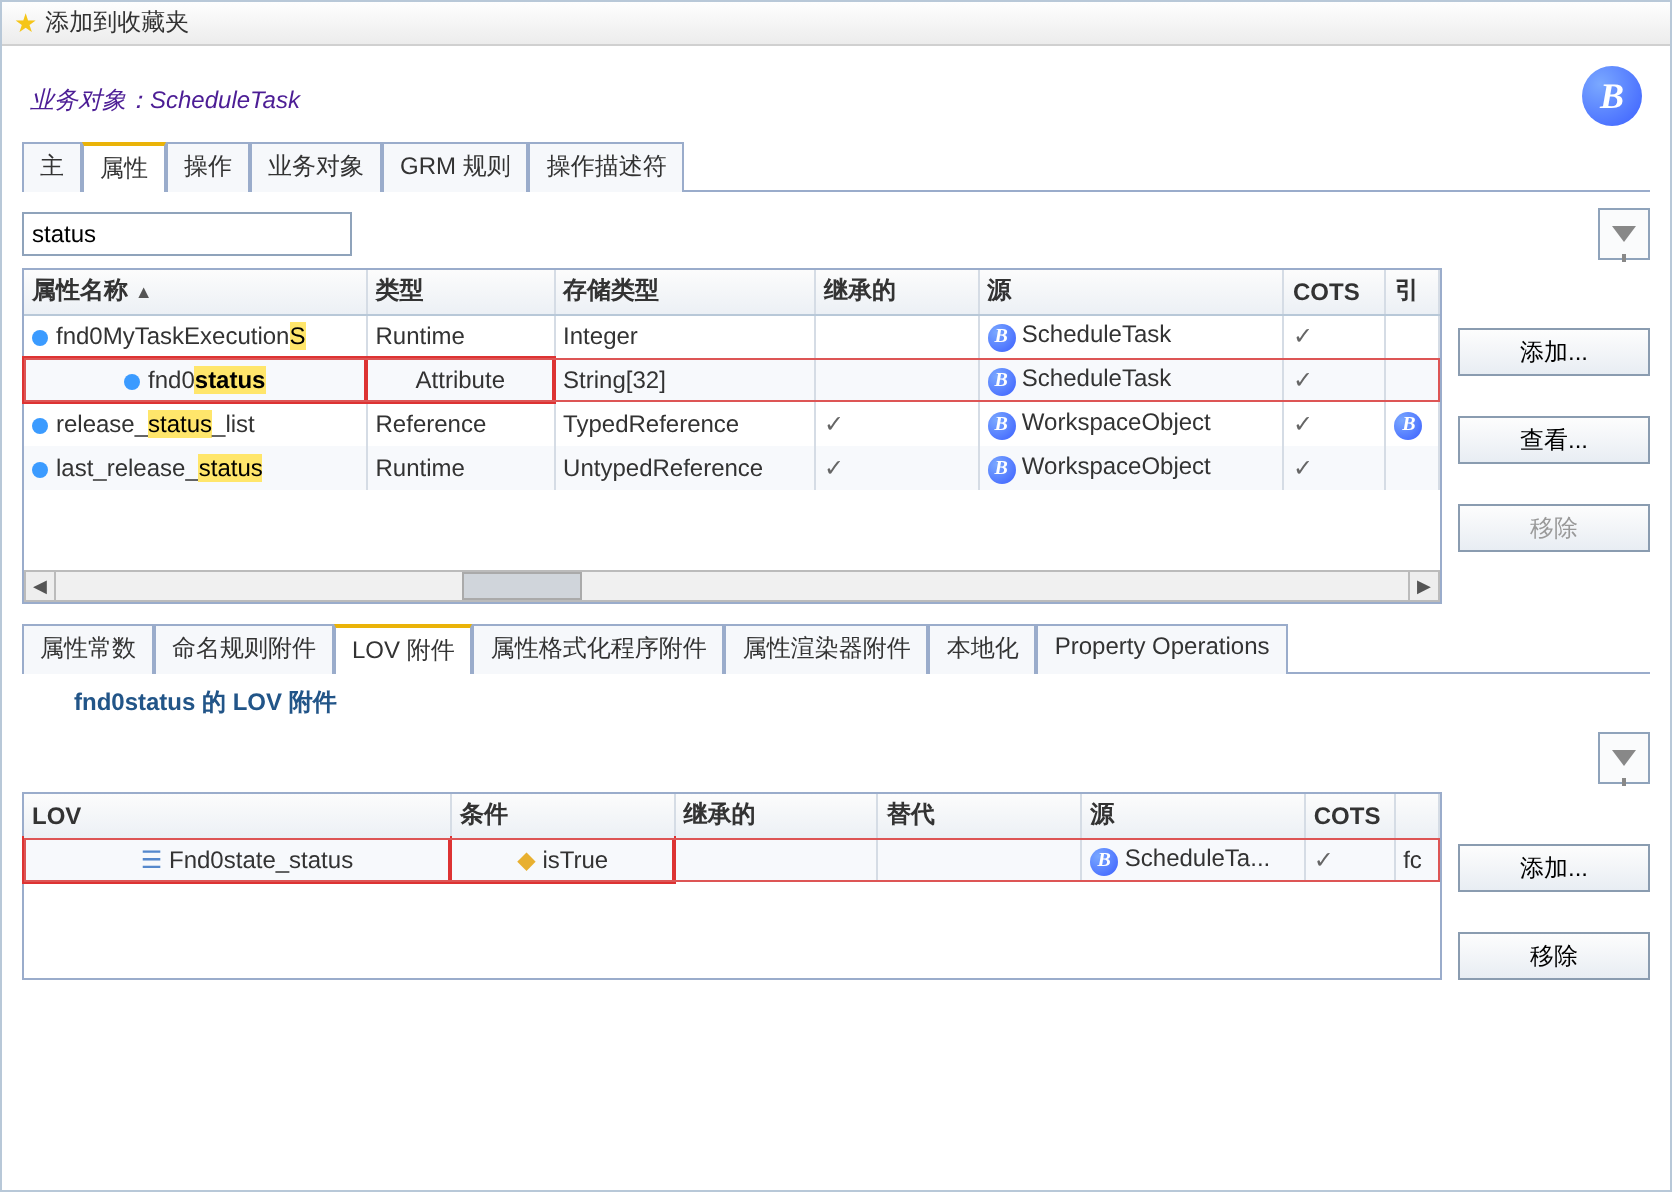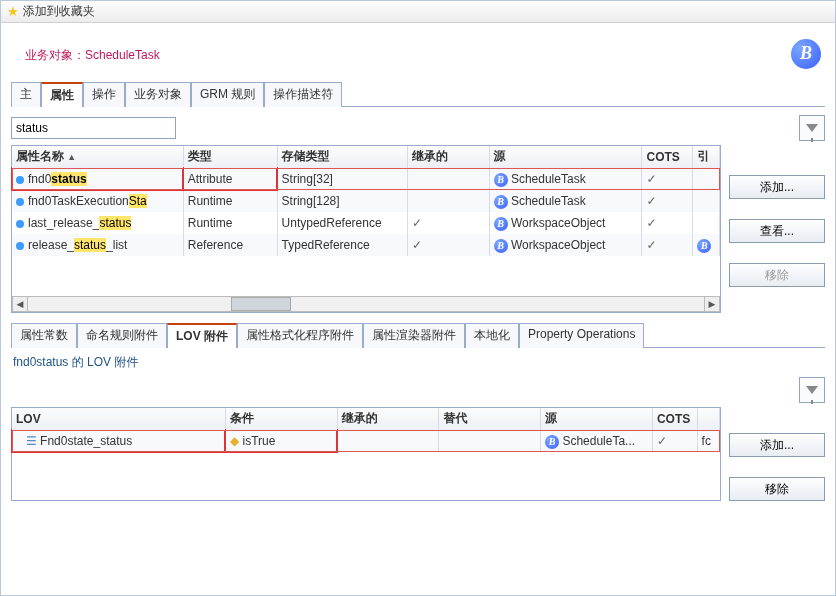--- a/index.html
+++ b/index.html
@@ -1,50 +1,50 @@
 <!DOCTYPE html>
 <html><head>
 <meta charset="utf-8">
 <style>
   * { box-sizing: border-box; font-family: "Microsoft YaHei", Tahoma, sans-serif; font-size: 12px; }
   body { margin: 0; background: #fff; width: 836px; height: 596px; overflow: hidden; color: #333; }
   .win { border: 1px solid #b8c8d8; height: 100%; display: flex; flex-direction: column; }
   .fav-bar { background: linear-gradient(#fefefe,#ececec); border-bottom: 1px solid #d0d0d0; padding: 2px 6px; display: flex; align-items: center; gap: 4px; }
   .star { color: #f5c518; font-size: 13px; }
   .title-row { display: flex; align-items: center; padding: 10px 14px 4px; }
-  .title-row h1 { margin: 10px; font-size: 18px; font-weight: normal; color: #be185d; flex: 1; }
+  .title-row h1 { margin: 0; font-size: 18px; font-weight: normal; color: #4c1d95; flex: 1; font-style: italic; }
   .b-badge { width: 30px; height: 30px; border-radius: 50%; background: radial-gradient(circle at 30% 30%, #7aa8ff, #3b5fff); color: #fff; display: flex; align-items: center; justify-content: center; font-weight: bold; font-size: 18px; font-style: italic; font-family: 'Times New Roman', serif; }
   .b-pill { display:inline-block; width:14px; height:14px; border-radius:50%; background: radial-gradient(circle at 30% 30%, #7aa8ff, #3b5fff); color:#fff; text-align:center; line-height:14px; font-weight:bold; font-size:10px; font-style: italic; font-family: 'Times New Roman', serif; }
   .main-area { flex: 1; display: flex; flex-direction: column; padding: 4px 10px 10px; overflow: hidden; }
   .tabset { display: flex; border-bottom: 1px solid #9aaccb; gap:0; }
   .tabset .tab { padding: 3px 8px; border: 1px solid #9aaccb; border-bottom: none; background: #f6f8fb; cursor: pointer; margin-bottom: -1px; }
-  .tabset .tab.active { background: #fff; font-weight: bold; border-top: 2px solid #c2410c; }
+  .tabset .tab.active { background: #fff; font-weight: normal; border-top: 2px solid #eab308; }
   .toolbar-row { display: flex; gap: 4px; margin: 8px 0 4px; align-items: center; }
   .search-input { flex: 0; width: 400px; padding: 2px 4px; border: 1px solid #8fa3bb; height: 22px; background:#fff; }
   .filter-btn { width: 26px; height: 26px; border: 1px solid #8fa3bb; background: #fafbfc; display:flex; align-items:center; justify-content:center; cursor:pointer; }
   .funnel { width: 0; height: 0; border-left: 6px solid transparent; border-right: 6px solid transparent; border-top: 8px solid #888; position:relative;}
   .funnel::after { content:""; position:absolute; top:6px; left:-1px; width:2px; height:4px; background:#888;}
   .content-with-side { display:flex; gap:8px; }
   .grid-wrap { flex: 1; border: 1px solid #9aaccb; min-width:0; }
   .side-btns { width: 96px; display:flex; flex-direction:column; gap:20px; padding-top: 30px;}
   .side-btns button { height: 24px; border: 1px solid #8a9cb0; background: linear-gradient(#fdfdfd,#e8edf3); cursor:pointer; }
   .side-btns button:disabled { color:#999; }
   table { border-collapse: collapse; width: 100%; table-layout: fixed; }
   th, td { text-align: left; padding: 2px 4px; border-right: 1px solid #d5dce5; white-space: nowrap; overflow: hidden; text-overflow: ellipsis; height: 22px; }
   th { background: linear-gradient(#fcfcfc,#ecf0f5); border-bottom: 1px solid #b8c8d8; font-weight: bold; position: relative; }
   tbody tr:nth-child(even) { background: #f7f9fc; }
   tbody tr.sel { background: #f7f9fc; outline: 1px solid #d55; outline-offset: -1px;}
-  .red-box { outline: 2px solid #d33; outline-offset: -1px; }
+  .red-box { outline: 2px solid #d33; outline-offset: -1px; text-align: center; }
   .dot { display:inline-block; width:8px; height:8px; border-radius:50%; background:#3b9bff; margin-right:4px; vertical-align:middle;}
   mark { background: #ffe66b; padding:0;}
   .hscroll { height: 16px; background: #f0f0f0; display:flex;}
   .hscroll .arrow { width:16px; border:1px solid #bbb; background:#eee; text-align:center; line-height:14px; font-size:9px; color:#555;}
   .hscroll .track { flex:1; border-top:1px solid #bbb; border-bottom:1px solid #bbb; position:relative;}
   .hscroll .thumb { position:absolute; left:30%; width:60px; top:0; bottom:0; background:#d0d5db; border:1px solid #aaa;}
-  .sub-title { color:#225588; padding: 6px 2px; font-weight: normal; }
+  .sub-title { color:#225588; padding: 6px 2px; font-weight: bold; margin-left: 24px; }
   .sort-arrow { font-size:9px; color:#555; }
   .check { color:#666; }
 
   
   .c-name { width: 168px; }
   .c-type { width: 92px; }
   .c-store { width: 128px; }
   .c-inh { width: 80px; }
   .c-src { width: 150px; }
   .c-cots { width: 50px; }
@@ -110,55 +110,55 @@
               <th><span>属性名称</span> <span class="sort-arrow">▲</span></th>
               <th>类型</th>
               <th>存储类型</th>
               <th>继承的</th>
               <th>源</th>
               <th>COTS</th>
               <th>引</th>
             </tr>
           </thead>
           <tbody id="prop-rows">
+              <tr>
+                <td><span class="dot"></span>fnd0MyTaskExecution<mark>S</mark></td>
+                <td>Runtime</td>
+                <td>Integer</td>
+                <td></td>
+                <td><span class="b-pill">B</span> ScheduleTask</td>
+                <td><span class="check">✓</span></td>
+                <td></td>
+              </tr>
               <tr class="sel">
                 <td class="red-box"><span class="dot"></span>fnd0<b><mark>status</mark></b></td>
                 <td class="red-box">Attribute</td>
                 <td>String[32]</td>
                 <td></td>
                 <td><span class="b-pill">B</span> ScheduleTask</td>
                 <td><span class="check">✓</span></td>
                 <td></td>
               </tr>
               <tr>
-                <td><span class="dot"></span>fnd0TaskExecution<mark>Sta</mark></td>
-                <td>Runtime</td>
-                <td>String[128]</td>
-                <td></td>
-                <td><span class="b-pill">B</span> ScheduleTask</td>
-                <td><span class="check">✓</span></td>
-                <td></td>
+                <td><span class="dot"></span>release_<mark>status</mark>_list</td>
+                <td>Reference</td>
+                <td>TypedReference</td>
+                <td><span class="check">✓</span></td>
+                <td><span class="b-pill">B</span> WorkspaceObject</td>
+                <td><span class="check">✓</span></td>
+                <td><span class="b-pill">B</span></td>
               </tr>
               <tr>
                 <td><span class="dot"></span>last_release_<mark>status</mark></td>
                 <td>Runtime</td>
                 <td>UntypedReference</td>
                 <td><span class="check">✓</span></td>
                 <td><span class="b-pill">B</span> WorkspaceObject</td>
                 <td><span class="check">✓</span></td>
                 <td></td>
-              </tr>
-              <tr>
-                <td><span class="dot"></span>release_<mark>status</mark>_list</td>
-                <td>Reference</td>
-                <td>TypedReference</td>
-                <td><span class="check">✓</span></td>
-                <td><span class="b-pill">B</span> WorkspaceObject</td>
-                <td><span class="check">✓</span></td>
-                <td><span class="b-pill">B</span></td>
               </tr>
             </tbody>
         </table>
         <div style="height:40px;"></div>
         <div class="hscroll">
           <div class="arrow">◀</div>
           <div class="track">
               <div class="thumb"></div>
             </div>
           <div class="arrow">▶</div>

